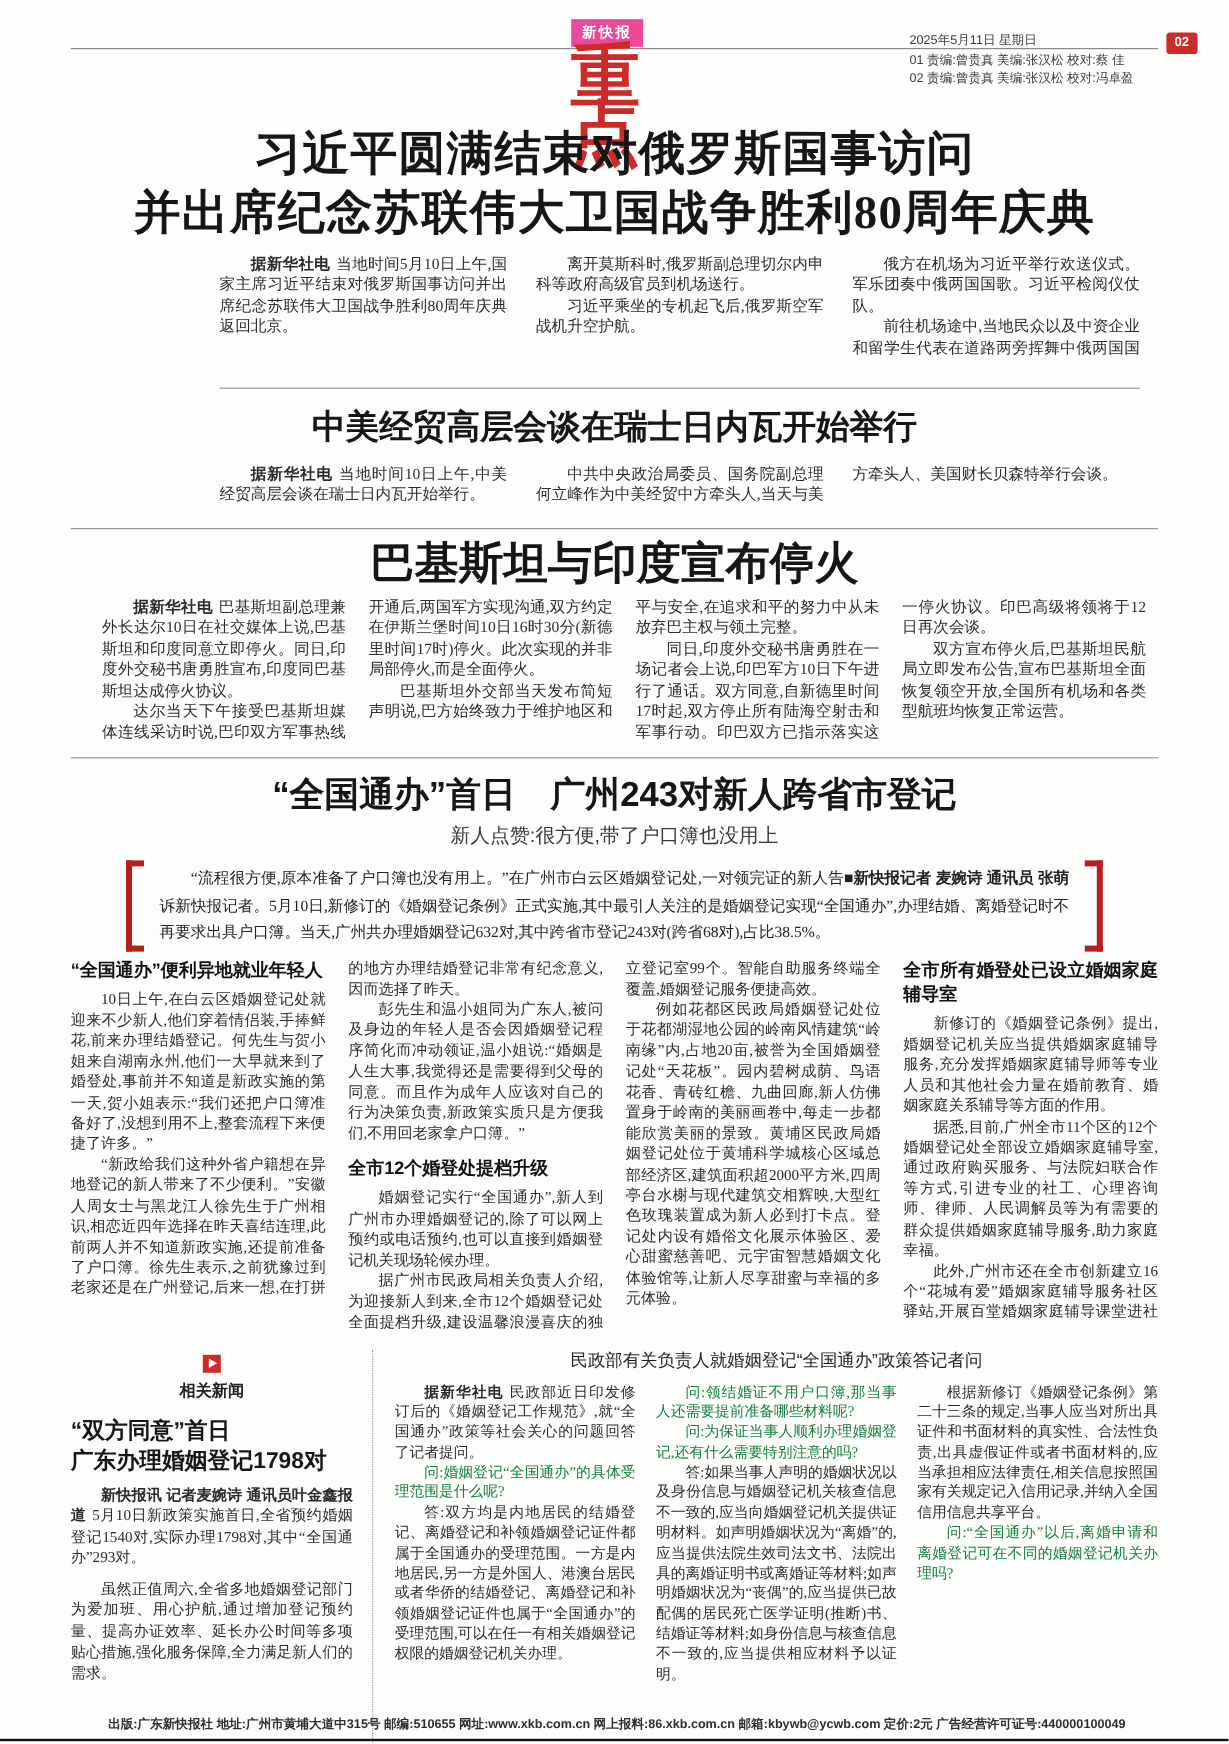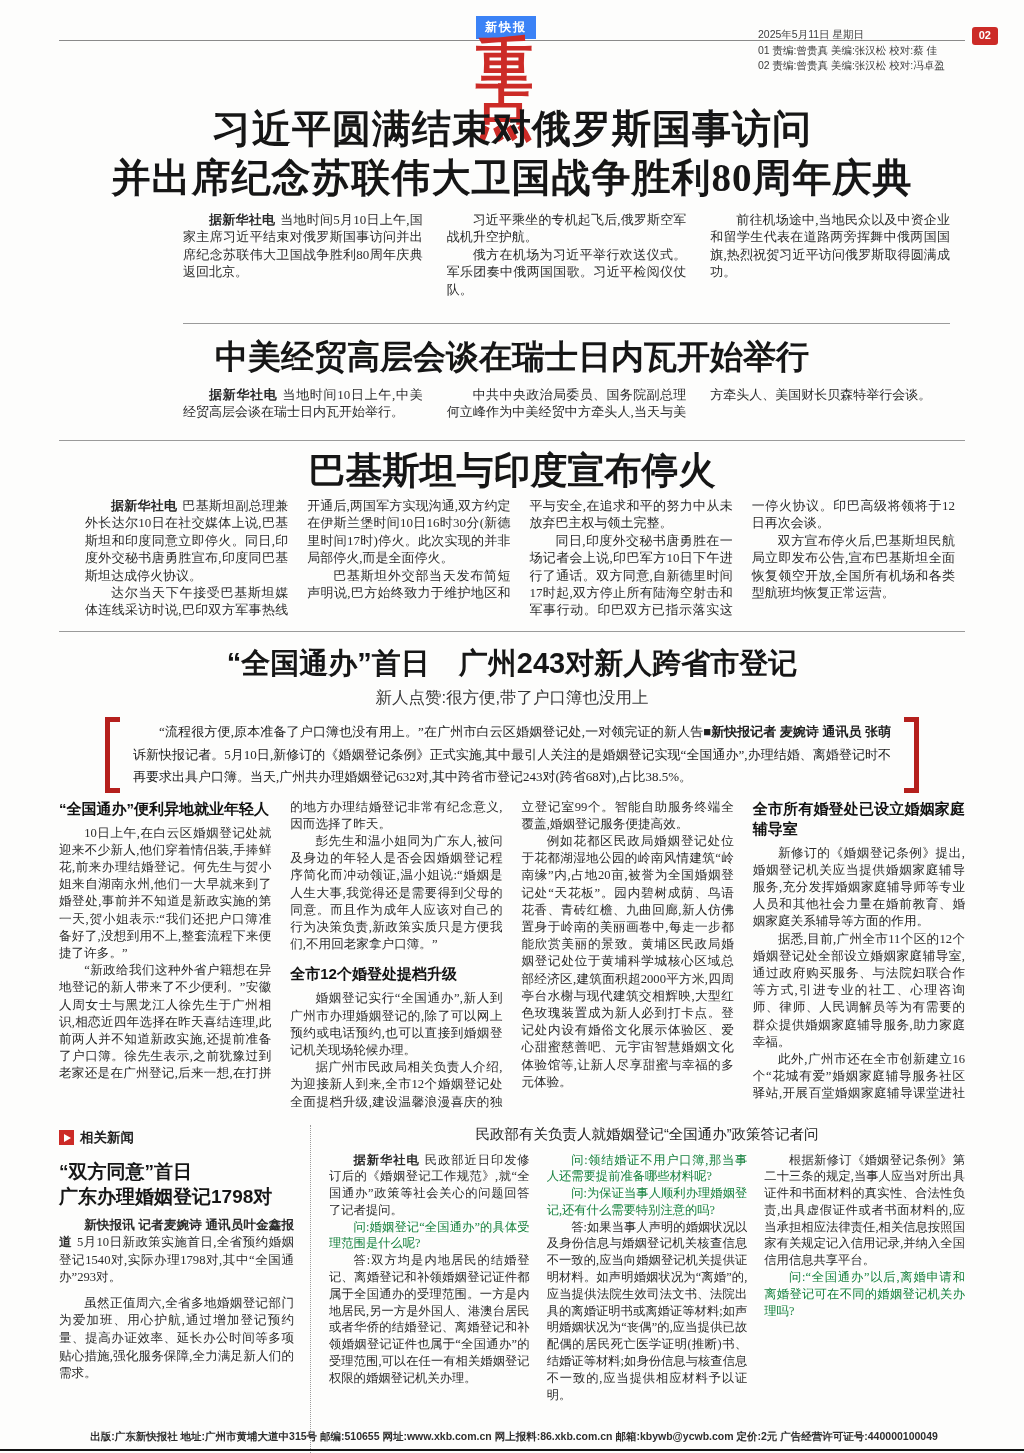--- a/index.html
+++ b/index.html
@@ -6,40 +6,40 @@
   html,body { margin:0; padding:0; background:#ffffff; }
   .page {
     position:relative; width:1024px; height:1453px; margin:0 auto;
     background:#fdfdfc; overflow:hidden; color:#2b2b2b;
     font-family:"Liberation Serif","DejaVu Serif",serif;
   }
   
   .top-rule { position:absolute; top:40px; left:59px; width:906px; border-top:1px solid #8a8a8a; }
   .brand-wrap { position:absolute; top:16px; left:448px; width:116px; text-align:center; }
   .masthead {
-    display:inline-block; background:#3b82f6; color:#fff; font-family:Liberation Sans, sans-serif;
+    display:inline-block; background:#ec4899; color:#fff; font-family:Liberation Sans, sans-serif;
     font-weight:bold; font-size:12px; padding:3px 9px; letter-spacing:2px;
   }
   .section-title {
     margin-top:1px; color:#cc2b27; font-weight:bold; font-size:58px; line-height:48px;
     letter-spacing:3px; font-family:Liberation Sans, sans-serif;
   }
   .header-meta {
     position:absolute; top:27px; right:26px; width:240px; padding-right:36px;
     font-family:"Liberation Sans",sans-serif; font-size:10.5px; line-height:15.5px; color:#3c3c3c;
   }
   .page-badge {
     position:absolute; right:0; top:0; background:#cc2b27; color:#fff; font-weight:bold;
     font-size:11px; padding:1px 7px; border-radius:3px;
   }
   
   .flow { position:absolute; top:104px; left:59px; width:906px; }
   h1,h2,h3,h4 { margin:0; color:#161616; }
   .headline-1 { text-align:center; font-size:39px; line-height:49px; font-weight:bold; letter-spacing:1px; }
-  .headline-2 { text-align:center; font-size:33px; line-height:40px; font-weight:bold; margin-top:13px; }
+  .headline-2 { text-align:center; font-size:28px; line-height:40px; font-weight:bold; margin-top:13px; }
   .headline-3 { text-align:center; font-size:37px; line-height:37px; font-weight:bold; margin-top:11px; }
   .headline-4 { text-align:center; font-size:29px; line-height:37px; font-weight:bold; margin-top:13px;
                 font-family:"Liberation Sans",sans-serif; }
   .subtitle   { text-align:center; font-size:16.5px; line-height:22px; color:#3a3a3a; margin-top:4px;
                 font-family:"Liberation Sans",sans-serif; }
   .rule { border:0; border-top:1px solid #9a9a9a; margin:0; }
   .rule.inset { margin-left:124px; width:767px; }
   .mt8{margin-top:8px;} .mt10{margin-top:10px;}
   .cols { column-fill:auto; text-align:justify; }
   .cols p { margin:0; text-indent:2em; }
@@ -68,21 +68,21 @@
   .body-4col p { margin:0; text-indent:2em; }
   .body-4col h3 {
     font-family:"Liberation Sans",sans-serif; font-size:15px; line-height:20px;
     margin:11px 0 6px 0; color:#111;
   }
   .body-4col h3:first-child { margin-top:0; }
   
   .bottom-row { display:flex; margin-top:8px; height:330px; }
   .related { width:252px; padding-right:16px; border-right:1px dotted #9a9a9a; }
   .kicker-row { display:flex; align-items:center; gap:6px; font-family:"Liberation Sans",sans-serif;
-                font-size:13.5px; font-weight:bold; color:#222; margin-top:4px; }
+                font-size:13.5px; font-weight:bold; color:#222; margin-top:4px;flex-direction:column; }
   .play-icon { width:15px; height:15px; background:#cc2b27; display:inline-flex; align-items:center; justify-content:center; }
   .play-icon::after { content:""; border-left:7px solid #fff; border-top:4px solid transparent; border-bottom:4px solid transparent; margin-left:2px; }
   .rel-title { font-family:"Liberation Sans",sans-serif; font-size:19px; line-height:25px; font-weight:bold; margin-top:12px; color:#161616; }
   .related p { margin:8px 0 0 0; font-size:12.6px; line-height:17.6px; text-indent:2em; text-align:justify; }
   .qa { flex:1; padding-left:18px; }
   .qa-kicker { text-align:center; font-family:"Liberation Sans",sans-serif; font-size:14.5px; line-height:19px; color:#222; }
   .qa-title { text-align:center; font-family:"Liberation Sans",sans-serif; font-size:27px; line-height:34px; font-weight:bold; margin-top:4px; }
   .qa-3col {
     margin-top:8px; column-count:3; column-gap:17px; column-fill:auto;
     font-size:12.3px; line-height:16.8px; height:268px; overflow:hidden; text-align:justify;
@@ -114,20 +114,21 @@
   </div>
 
   <div class="flow">
 
     <h1 class="headline-1">
       <span>习近平圆满结束对俄罗斯国事访问</span><br>
       <span>并出席纪念苏联伟大卫国战争胜利80周年庆典</span>
     </h1>
     <div class="cols news-3col h104">
       <p><span class="lead">据新华社电</span><span>当地时间5月10日上午,国家主席习近平结束对俄罗斯国事访问并出席纪念苏联伟大卫国战争胜利80周年庆典返回北京。</span></p>
+      <p>离开莫斯科时,俄罗斯副总理切尔内申科等政府高级官员到机场送行。</p>
       <p>习近平乘坐的专机起飞后,俄罗斯空军战机升空护航。</p>
       <p>俄方在机场为习近平举行欢送仪式。军乐团奏中俄两国国歌。习近平检阅仪仗队。</p>
       <p>前往机场途中,当地民众以及中资企业和留学生代表在道路两旁挥舞中俄两国国旗,热烈祝贺习近平访问俄罗斯取得圆满成功。</p>
     </div>
     <hr class="rule inset mt8">
 
     <h2 class="headline-2">中美经贸高层会谈在瑞士日内瓦开始举行</h2>
     <div class="cols news-3col h44">
       <p><span class="lead">据新华社电</span><span>当地时间10日上午,中美经贸高层会谈在瑞士日内瓦开始举行。</span></p>
       <p>中共中央政治局委员、国务院副总理何立峰作为中美经贸中方牵头人,当天与美方牵头人、美国财长贝森特举行会谈。</p>

